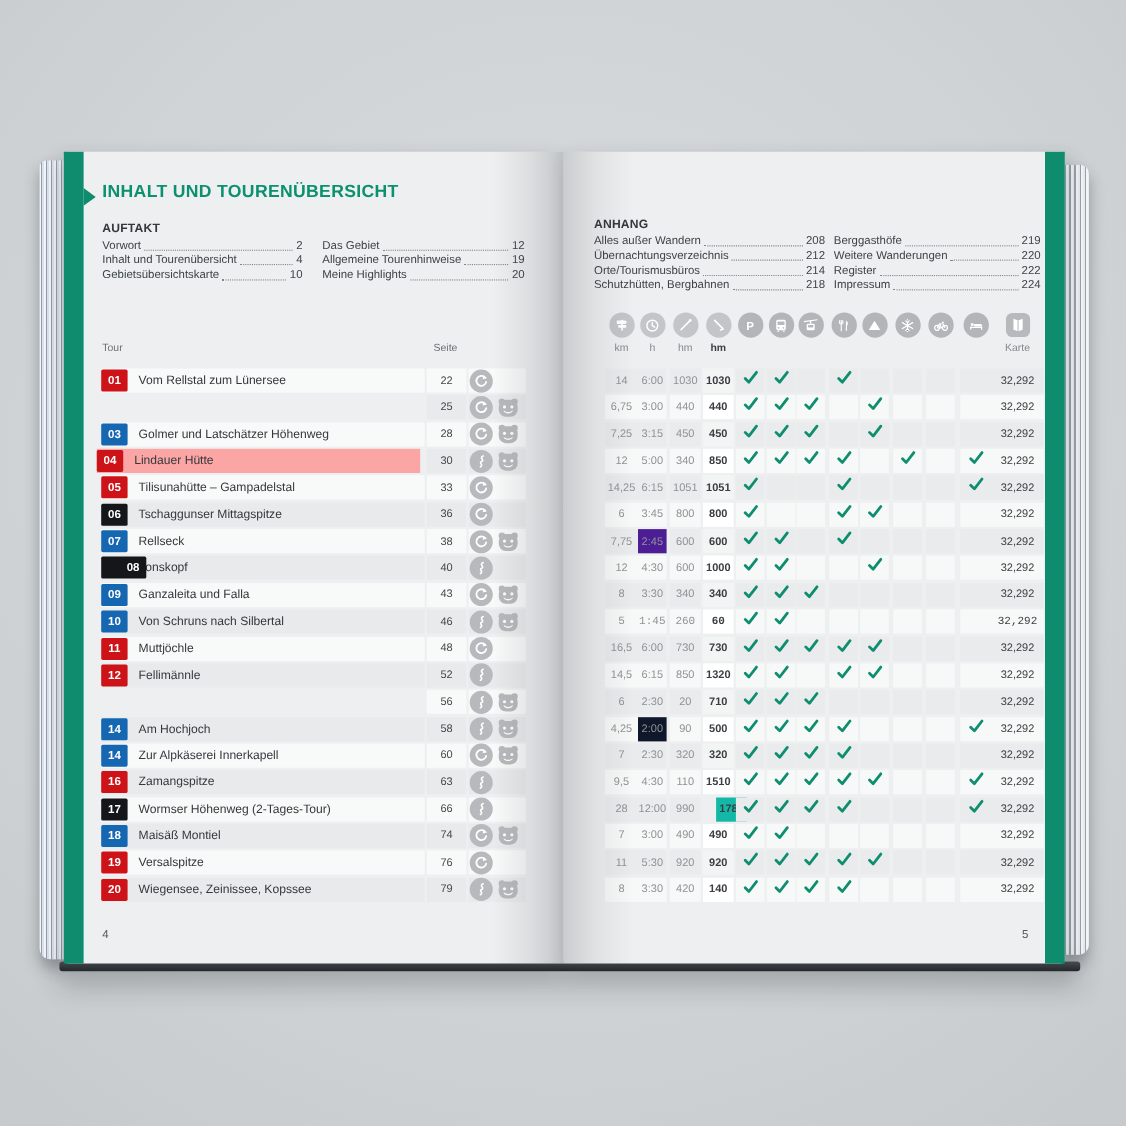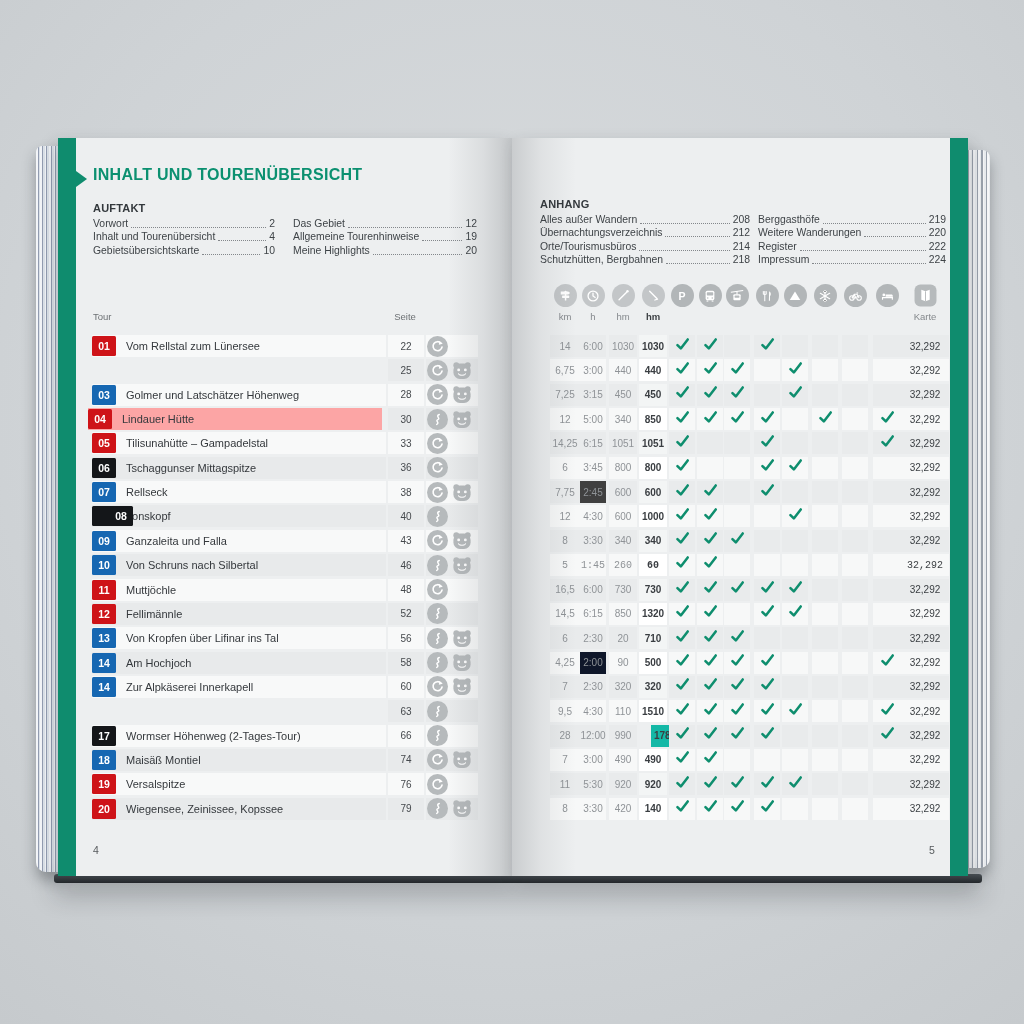--- a/index.html
+++ b/index.html
@@ -385,24 +385,20 @@
           <div class="cell lcell seite-val" style="left: 330px; width: 36px; background: rgb(232, 234, 235);">52</div>
           <div class="cell lcell" style="left: 368px; width: 52px; background: rgb(232, 234, 235); gap: 3px; padding-left: 1px; box-sizing: border-box;">
             <span class="ricon">
               <svg width="14" height="15" viewBox="0 0 20 20" fill="none" stroke="#fff" stroke-width="2.1" stroke-linecap="round">
                 <path d="M11.8 2.8 C5.8 5 14.2 8.2 9.8 10.2 C5.6 12.1 12.8 14.2 8.2 17"></path>
               </svg>
             </span>
           </div>
         </div>
         <div class="row" style="top: 488.2px;">
-          <div class="cell lcell" style="left: 34px; width: 294px; background: rgb(248, 249, 249);">
-            <div class="badge" style="background: rgb(22, 103, 178);">13</div>
-            <span class="tour-name" style="margin-left: 34px;">Von Kropfen über Lifinar ins Tal</span>
-          </div>
           <div class="cell lcell seite-val" style="left: 330px; width: 36px; background: rgb(248, 249, 249);">56</div>
           <div class="cell lcell" style="left: 368px; width: 52px; background: rgb(248, 249, 249); gap: 3px; padding-left: 1px; box-sizing: border-box;">
             <span class="ricon">
               <svg width="14" height="15" viewBox="0 0 20 20" fill="none" stroke="#fff" stroke-width="2.1" stroke-linecap="round">
                 <path d="M11.8 2.8 C5.8 5 14.2 8.2 9.8 10.2 C5.6 12.1 12.8 14.2 8.2 17"></path>
               </svg>
             </span>
             <span class="bearicon">
               <svg width="22" height="21" viewBox="0 0 22 22">
                 <circle cx="5" cy="5.4" r="3.1" fill="#b6babc"></circle>
@@ -460,20 +456,24 @@
                 <circle cx="17" cy="5.4" r="3.1" fill="#b6babc"></circle>
                 <rect x="2" y="3.6" width="18" height="16.2" rx="6.8" fill="#b6babc"></rect>
                 <circle cx="7.5" cy="10.4" r="1.5" fill="#fff"></circle>
                 <circle cx="14.5" cy="10.4" r="1.5" fill="#fff"></circle>
                 <path d="M6.8 13.4 C8.2 16 13.8 16 15.2 13.4 L15.2 14.6 C13.6 17.2 8.4 17.2 6.8 14.6 Z" fill="#fff"></path>
               </svg>
             </span>
           </div>
         </div>
         <div class="row" style="top: 561.25px;">
+          <div class="cell lcell" style="left: 34px; width: 294px; background: rgb(232, 234, 235);">
+            <div class="badge" style="background: rgb(206, 19, 24);">16</div>
+            <span class="tour-name" style="margin-left: 34px;">Zamangspitze</span>
+          </div>
           <div class="cell lcell seite-val" style="left: 330px; width: 36px; background: rgb(232, 234, 235);">63</div>
           <div class="cell lcell" style="left: 368px; width: 52px; background: rgb(232, 234, 235); gap: 3px; padding-left: 1px; box-sizing: border-box;">
             <span class="ricon">
               <svg width="14" height="15" viewBox="0 0 20 20" fill="none" stroke="#fff" stroke-width="2.1" stroke-linecap="round">
                 <path d="M11.8 2.8 C5.8 5 14.2 8.2 9.8 10.2 C5.6 12.1 12.8 14.2 8.2 17"></path>
               </svg>
             </span>
           </div>
         </div>
         <div class="row" style="top: 585.6px;">
@@ -892,21 +892,21 @@
                 <path d="M2.6 8.6 L6.2 12.2 L13.6 2.6" fill="none" stroke="#0e8e6e" stroke-width="2.7" stroke-linecap="round" stroke-linejoin="round"></path>
               </svg></span>
           </div>
           <div class="cell checkcell" style="left: 300px; width: 26px; background: rgb(247, 248, 248);"></div>
           <div class="cell checkcell" style="left: 330px; width: 26px; background: rgb(247, 248, 248);"></div>
           <div class="cell checkcell" style="left: 361px; width: 28px; background: rgb(247, 248, 248);"></div>
           <div class="cell karte-val" style="left: 389px; width: 48px; background: rgb(247, 248, 248);">32,292</div>
         </div>
         <div class="row" style="top: 342.1px;">
           <div class="cell num" style="left: 38px; width: 30px; background: rgb(233, 235, 236);">7,75</div>
-          <div class="cell num" style="left: 68px; width: 26px; background: #404040;">2:45</div>
+          <div class="cell num" style="left: 68px; width: 26px; background: #4c1d95;">2:45</div>
           <div class="cell num" style="left: 97px; width: 28px; background: rgb(233, 235, 236);">600</div>
           <div class="cell num bold" style="left: 127px; width: 28px; background: rgb(243, 245, 245);">600</div>
           <div class="cell checkcell" style="left: 157px; width: 26px; background: rgb(233, 235, 236);">
             <span><svg width="15" height="15" viewBox="0 0 16 16">
                 <path d="M2.6 8.6 L6.2 12.2 L13.6 2.6" fill="none" stroke="#0e8e6e" stroke-width="2.7" stroke-linecap="round" stroke-linejoin="round"></path>
               </svg></span>
           </div>
           <div class="cell checkcell" style="left: 185px; width: 26px; background: rgb(233, 235, 236);">
             <span><svg width="15" height="15" viewBox="0 0 16 16">
                 <path d="M2.6 8.6 L6.2 12.2 L13.6 2.6" fill="none" stroke="#0e8e6e" stroke-width="2.7" stroke-linecap="round" stroke-linejoin="round"></path>

